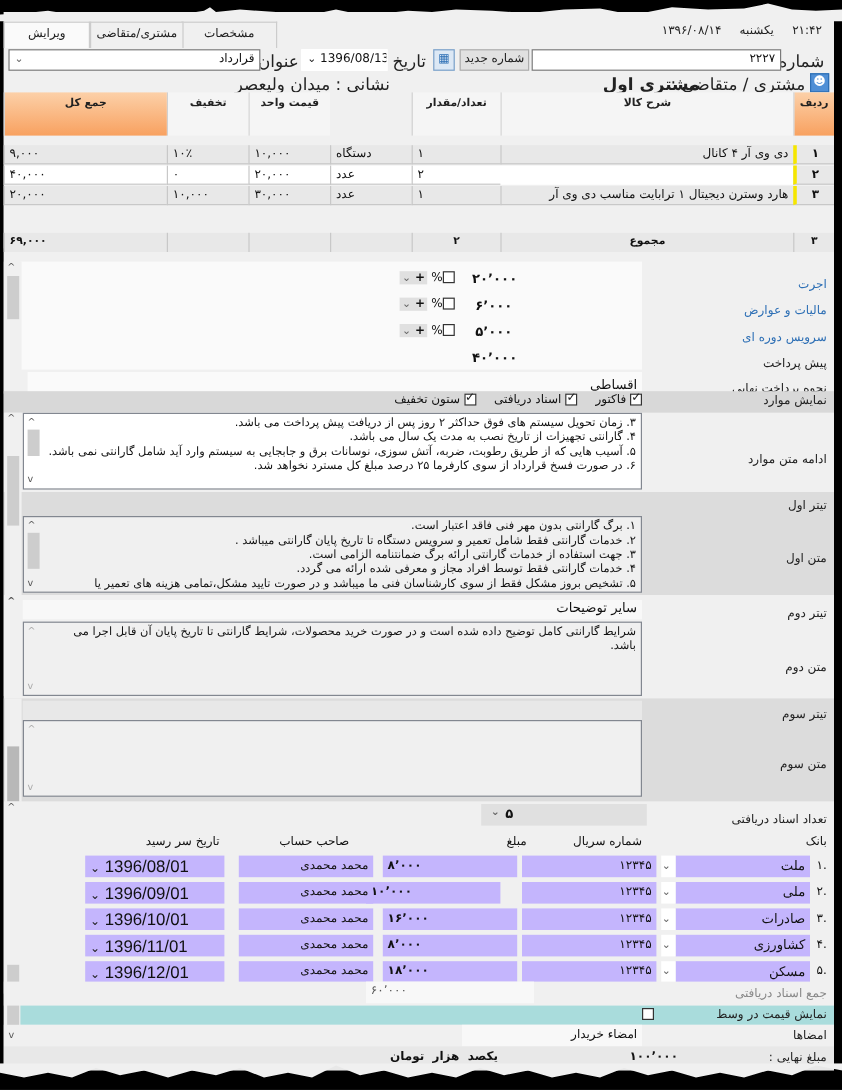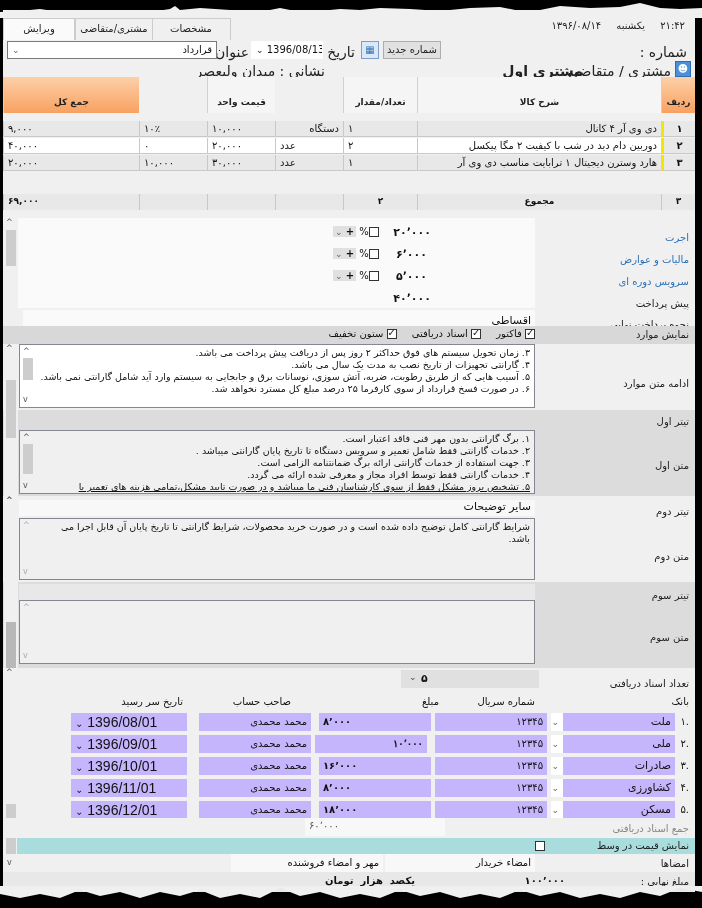--- a/index.html
+++ b/index.html
@@ -14,21 +14,21 @@
   .clock span { margin-left: 12px; }
   .tabs { position: absolute; top: 8px; left: 0; height: 22px; direction: ltr; }
   .tab { position: absolute; top: 0; height: 22px; border: 1px solid #ccc; border-bottom: none; background: #f0f0f0; text-align: center; line-height: 20px; font-size: 10px; color: #222; }
   .tab.active { background: #fafafa; }
   .field-label { position: absolute; font-size: 14px; color: #222; white-space: nowrap; }
   .input { position: absolute; background: #fff; border: 1px solid #7a7a7a; height: 18px; font-size: 10px; padding: 0 4px; line-height: 16px; overflow: hidden; white-space: nowrap; }
   .btn { position: absolute; height: 18px; border: 1px solid #adadad; background: #e1e1e1; font-size: 10px; line-height: 16px; text-align: center; color: #222; }
   .icon-btn { position: absolute; width: 18px; height: 18px; border: 1px solid #7aa0c8; background: #dce8f5; color: #2d6fb5; font-size: 10px; text-align: center; line-height: 16px; }
   .chev { color: #666; font-size: 9px; }
   .grid { position: absolute; top: 67px; left: 0; width: 692px; height: 130px; background: #f0f0f0; direction: rtl; }
-  .ghdr { position: absolute; top: 0; height: 36px; background: #f5f5f5; border-left: 1px solid #d0d0d0; font-size: 9px; font-weight: bold; text-align: center; padding-top: 20px; color: #222; }
+  .ghdr { position: absolute; top: 0; height: 36px; background: #f5f5f5; border-left: 1px solid #d0d0d0; font-size: 9px; font-weight: bold; text-align: center; padding-top: 4px; color: #222; }
   .ghdr.orange { background: linear-gradient(#fcd0a8, #f8a160); }
   .grow { position: absolute; left: 0; width: 692px; height: 16px; font-size: 10px; }
   .gcell { position: absolute; top: 0; height: 16px; border-left: 1px solid #c8c8c8; border-bottom: 1px solid #c8c8c8; padding: 0 4px; line-height: 15px; white-space: nowrap; overflow: hidden; }
   .sum-row { position: absolute; top: 117px; left: 0; width: 692px; height: 16px; background: #e8e8e8; font-size: 9px; font-weight: bold; }
   .section { position: absolute; left: 0; width: 692px; }
   .lbl { position: absolute; right: 6px; font-size: 10px; color: #222; white-space: nowrap; }
   .lbl.blue { color: #2d6fb5; }
   .scroll-v { position: absolute; width: 14px; background: #f0f0f0; }
   .scroll-thumb { position: absolute; left: 2px; width: 10px; background: #cdcdcd; }
   .arrow { position: absolute; left: 2px; font-size: 8px; color: #555; }
@@ -62,20 +62,21 @@
       <span>۱۳۹۶/۰۸/۱۴</span>
     </div>
 
     <div class="tabs">
       <div class="tab" style="left:148px;width:80px;">مشخصات</div>
       <div class="tab" style="left:72px;width:78px;">مشتری/متقاضی</div>
       <div class="tab active" style="left:0;width:72px;">ویرایش</div>
     </div>
 
     <div class="field-label" style="top:34px;right:8px;">شماره :</div>
+    <div class="input" style="top:31px;right:44px;width:208px;text-align:right;">۲۲۲۷</div>
     <div class="btn" style="top:31px;right:254px;width:58px;">شماره جدید</div>
     <div class="icon-btn" style="top:31px;right:316px;">▦</div>
     <div class="field-label" style="top:34px;right:340px;">تاریخ :</div>
     <div class="input" style="top:31px;right:372px;width:72px;background:#fff;border-color:#fff;direction:ltr;text-align:left;">
       <span class="chev" style="color:#222;">⌄</span>
       <span>1396/08/13</span>
     </div>
     <div class="field-label" style="top:34px;right:446px;">عنوان :</div>
     <div class="input" style="top:31px;right:478px;width:210px;text-align:right;">
       <span>قرارداد</span>
@@ -85,34 +86,34 @@
     <div class="icon-btn" style="top:51px;right:4px;width:16px;height:16px;line-height:14px;background:#4f8fd6;color:#fff;border-color:#2d6fb5;">☻</div>
     <div class="field-label" style="top:53px;right:24px;">مشتری / متقاضی :</div>
     <div class="field-label" style="top:53px;right:112px;font-weight:bold;">مشتری اول</div>
     <div class="field-label" style="top:53px;right:370px;">نشانی : میدان ولیعصر</div>
 
     <div class="grid">
       <div class="ghdr orange" style="right:0;width:34px;">ردیف</div>
       <div class="ghdr" style="right:34px;width:244px;">شرح کالا</div>
       <div class="ghdr" style="right:278px;width:74px;">تعداد/مقدار</div>
       <div class="ghdr" style="right:420px;width:68px;">قیمت واحد</div>
+      <div class="ghdr" style="right:488px;width:68px;">تخفیف</div>
       <div class="ghdr orange" style="right:556px;width:136px;">جمع کل</div>
 
       <div class="grow" style="top:44px;background:#e8e8e8;">
         <div class="gcell" style="right:0;width:34px;background:#e8e8e8;border-left:3px solid #f5e600;font-weight:bold;text-align:center;">۱</div>
         <div class="gcell" style="right:34px;width:244px;text-align:right;">دی وی آر ۴ کانال</div>
         <div class="gcell" style="right:278px;width:74px;text-align:left;">۱</div>
-        <div class="gcell" style="right:352px;width:68px;text-align:right;">دستگاه</div>
+        <div class="gcell" style="right:352px;width:68px;text-align:left;">دستگاه</div>
         <div class="gcell" style="right:420px;width:68px;text-align:left;">۱۰,۰۰۰</div>
         <div class="gcell" style="right:488px;width:68px;text-align:left;">۱۰٪</div>
         <div class="gcell" style="right:556px;width:136px;text-align:left;">۹,۰۰۰</div>
       </div>
       <div class="grow" style="top:61px;background:#fff;">
         <div class="gcell" style="right:0;width:34px;background:#e8e8e8;border-left:3px solid #f5e600;font-weight:bold;text-align:center;">۲</div>
-        <div class="gcell" style="right:34px;width:244px;text-align:right;">دوربین دام دید در شب با کیفیت ۲ مگا پیکسل</div>
         <div class="gcell" style="right:278px;width:74px;text-align:left;">۲</div>
         <div class="gcell" style="right:352px;width:68px;text-align:left;">عدد</div>
         <div class="gcell" style="right:420px;width:68px;text-align:left;">۲۰,۰۰۰</div>
         <div class="gcell" style="right:488px;width:68px;text-align:left;">۰</div>
         <div class="gcell" style="right:556px;width:136px;text-align:left;">۴۰,۰۰۰</div>
       </div>
       <div class="grow" style="top:78px;background:#e8e8e8;">
         <div class="gcell" style="right:0;width:34px;background:#e8e8e8;border-left:3px solid #f5e600;font-weight:bold;text-align:center;">۳</div>
         <div class="gcell" style="right:34px;width:244px;text-align:right;">هارد وسترن دیجیتال ۱ ترابایت مناسب دی وی آر</div>
         <div class="gcell" style="right:278px;width:74px;text-align:left;">۱</div>
@@ -205,21 +206,21 @@
       <div class="textarea gray" style="top:20px;right:160px;left:16px;height:64px;">
         <div class="ta-scroll">
           <div class="arrow" style="top:0;">^</div>
           <div class="scroll-thumb" style="top:12px;height:30px;"></div>
           <div class="arrow" style="bottom:0;">v</div>
         </div>
         <div>۱. برگ گارانتی بدون مهر فنی فاقد اعتبار است.</div>
         <div>۲. خدمات گارانتی فقط شامل تعمیر و سرویس دستگاه تا تاریخ پایان گارانتی میباشد .</div>
         <div>۳. جهت استفاده از خدمات گارانتی ارائه برگ ضمانتنامه الزامی است.</div>
         <div>۴. خدمات گارانتی فقط توسط افراد مجاز و معرفی شده ارائه می گردد.</div>
-        <div style="white-space:nowrap;text-decoration:underline;">۵. تشخیص بروز مشکل فقط از سوی کارشناسان فنی ما میباشد و در صورت تایید مشکل،تمامی هزینه های تعمیر یا</div>
+        <div style="white-space:nowrap;">۵. تشخیص بروز مشکل فقط از سوی کارشناسان فنی ما میباشد و در صورت تایید مشکل،تمامی هزینه های تعمیر یا</div>
       </div>
     </div>
 
     <div class="section" style="top:486px;height:84px;background:#f0f0f0;">
       <div class="scroll-v" style="left:1px;top:0;height:84px;">
         <div class="arrow" style="top:0;font-weight:bold;">^</div>
       </div>
       <div class="lbl" style="top:10px;">تیتر دوم</div>
       <div class="abs" style="top:4px;right:160px;left:16px;height:16px;background:#f8f8f8;font-size:11px;text-align:right;padding-right:4px;">سایر توضیحات</div>
       <div class="lbl" style="top:55px;">متن دوم</div>
@@ -272,21 +273,21 @@
         <div class="bank-cell" style="right:148px;width:112px;text-align:right;">۱۲۳۴۵</div>
         <div class="bank-cell" style="right:264px;width:112px;text-align:left;font-weight:bold;">۸٬۰۰۰</div>
         <div class="bank-cell" style="right:384px;width:112px;text-align:right;">محمد محمدی</div>
         <div class="bank-cell date-big" style="right:508px;width:116px;text-align:left;"><span class="chev" style="color:#222;font-size:10px;">⌄</span> <span>1396/08/01</span></div>
       </div>
       <div class="bank-row" style="top:66px;">
         <span class="abs" style="right:6px;top:4px;">.۲</span>
         <div class="bank-cell" style="right:20px;width:112px;text-align:right;font-size:11px;"><span>ملی</span></div>
         <div class="bank-cell" style="right:132px;width:12px;background:#fff;"><span class="chev">⌄</span></div>
         <div class="bank-cell" style="right:148px;width:112px;text-align:right;">۱۲۳۴۵</div>
-        <div class="bank-cell" style="right:268px;width:112px;text-align:right;font-weight:bold;font-family:Liberation Serif, serif;">۱۰٬۰۰۰</div>
+        <div class="bank-cell" style="right:278px;width:112px;text-align:left;font-weight:bold;">۱۰٬۰۰۰</div>
         <div class="bank-cell" style="right:384px;width:112px;text-align:right;">محمد محمدی</div>
         <div class="bank-cell date-big" style="right:508px;width:116px;text-align:left;"><span class="chev" style="color:#222;font-size:10px;">⌄</span> <span>1396/09/01</span></div>
       </div>
       <div class="bank-row" style="top:88px;">
         <span class="abs" style="right:6px;top:4px;">.۳</span>
         <div class="bank-cell" style="right:20px;width:112px;text-align:right;font-size:11px;"><span>صادرات</span></div>
         <div class="bank-cell" style="right:132px;width:12px;background:#fff;"><span class="chev">⌄</span></div>
         <div class="bank-cell" style="right:148px;width:112px;text-align:right;">۱۲۳۴۵</div>
         <div class="bank-cell" style="right:264px;width:112px;text-align:left;font-weight:bold;">۱۶٬۰۰۰</div>
         <div class="bank-cell" style="right:384px;width:112px;text-align:right;">محمد محمدی</div>
@@ -320,21 +321,20 @@
     </div>
 
     <div class="teal" style="top:828px;left:14px;right:0;height:16px;">
       <div class="lbl" style="top:2px;">نمایش قیمت در وسط</div>
       <span class="cb abs" style="top:2px;right:150px;"></span>
     </div>
 
     <div class="section" style="top:844px;height:18px;background:#f0f0f0;">
       <div class="lbl" style="top:4px;">امضاها</div>
       <div class="abs" style="top:0;right:160px;width:150px;height:18px;background:#f8f8f8;font-size:10px;text-align:right;padding:3px 4px;">امضاء خریدار</div>
-      <div class="abs" style="top:0;right:312px;width:152px;height:18px;background:#f8f8f8;font-size:10px;text-align:right;padding:3px 4px;">مهر و امضاء فروشنده</div>
       <div class="arrow" style="left:4px;top:4px;">v</div>
     </div>
 
     <div class="section" style="top:862px;height:20px;background:#e8e8e8;">
       <div class="lbl" style="top:4px;">مبلغ نهایی :</div>
       <div class="abs" style="top:3px;right:130px;font-size:10px;font-weight:bold;">۱۰۰٬۰۰۰</div>
       <div class="abs" style="top:3px;right:280px;font-size:10px;font-weight:bold;white-space:pre;">یکصد  هزار  تومان</div>
     </div>
 
   </div>

